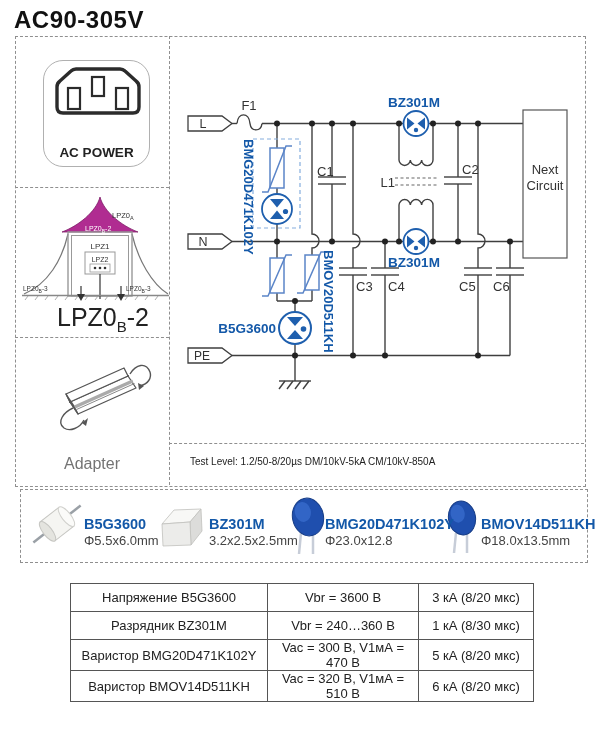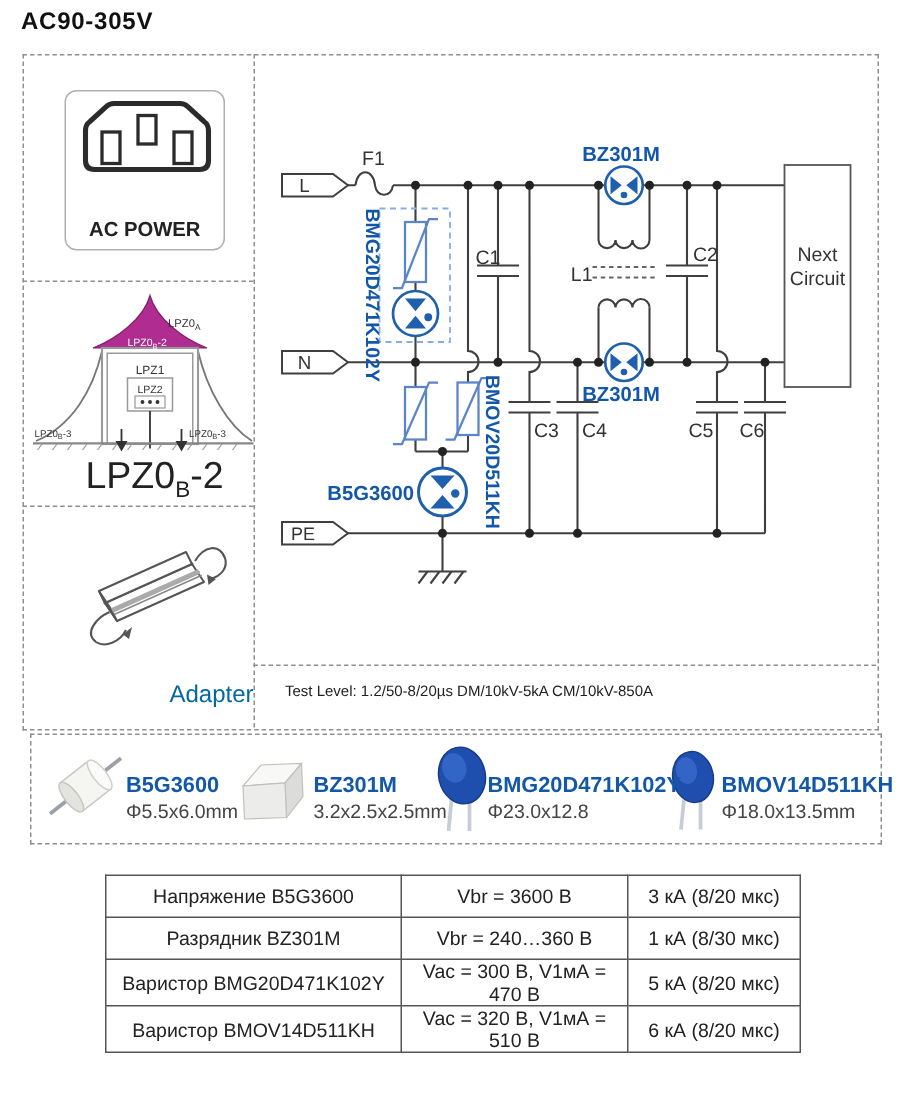--- a/index.html
+++ b/index.html
@@ -1,27 +1,27 @@
 <!DOCTYPE html>
 <html><head>
 <meta charset="utf-8">
 <style>
   html,body{margin:0;padding:0;background:#fff;}
   body{width:600px;height:734px;position:relative;font-family:"Liberation Sans",sans-serif;overflow:hidden;}
   .abs{position:absolute;}
   .dashed{border:1px dashed #8f8f8f;}
   .hdiv{border-top:1px dashed #8f8f8f;height:0;}
   .vdiv{border-left:1px dashed #8f8f8f;width:0;}
-  #title{left:14px;top:6px;font-size:16px;font-weight:bold;color:#111;letter-spacing:.5px;}
+  #title{left:14px;top:6px;font-size:24px;font-weight:bold;color:#111;letter-spacing:.5px;}
   
-  #acbox{left:43px;top:60px;width:105px;height:105px;border:1.5px solid #b0b0b0;border-radius:8px;background:#fff;}
+  #acbox{left:43px;top:60px;width:105px;height:105px;border:1.5px solid #b0b0b0;border-radius:20px;background:#fff;}
   #aclabel{left:0;top:84px;width:105px;text-align:center;font-size:13.5px;font-weight:bold;color:#222;}
   #lpzcaption{left:15px;top:303px;width:154px;text-align:center;font-size:25px;color:#222;margin-left:11px;}
   #lpzcaption sub{font-size:15px;}
-  #adapterlabel{left:15px;top:455px;width:154px;text-align:right;font-size:16px;color:#0369a1;}
+  #adapterlabel{left:15px;top:455px;width:154px;text-align:center;font-size:16px;color:#737373;}
   
   #testlevel{left:190px;top:456px;font-size:10px;color:#222;}
   
   .pname{font-size:14.5px;font-weight:bold;color:#1358a8;line-height:17px;}
   .psize{font-size:13px;color:#444;line-height:15px;}
   
   #comptable{left:70px;top:583px;border-collapse:collapse;table-layout:fixed;background:#fff;
              border:1.5px solid #555;}
   #comptable th,#comptable td{border:1px solid #555;font-size:13px;text-align:center;
              padding:0 4px;height:27px;color:#222;}

